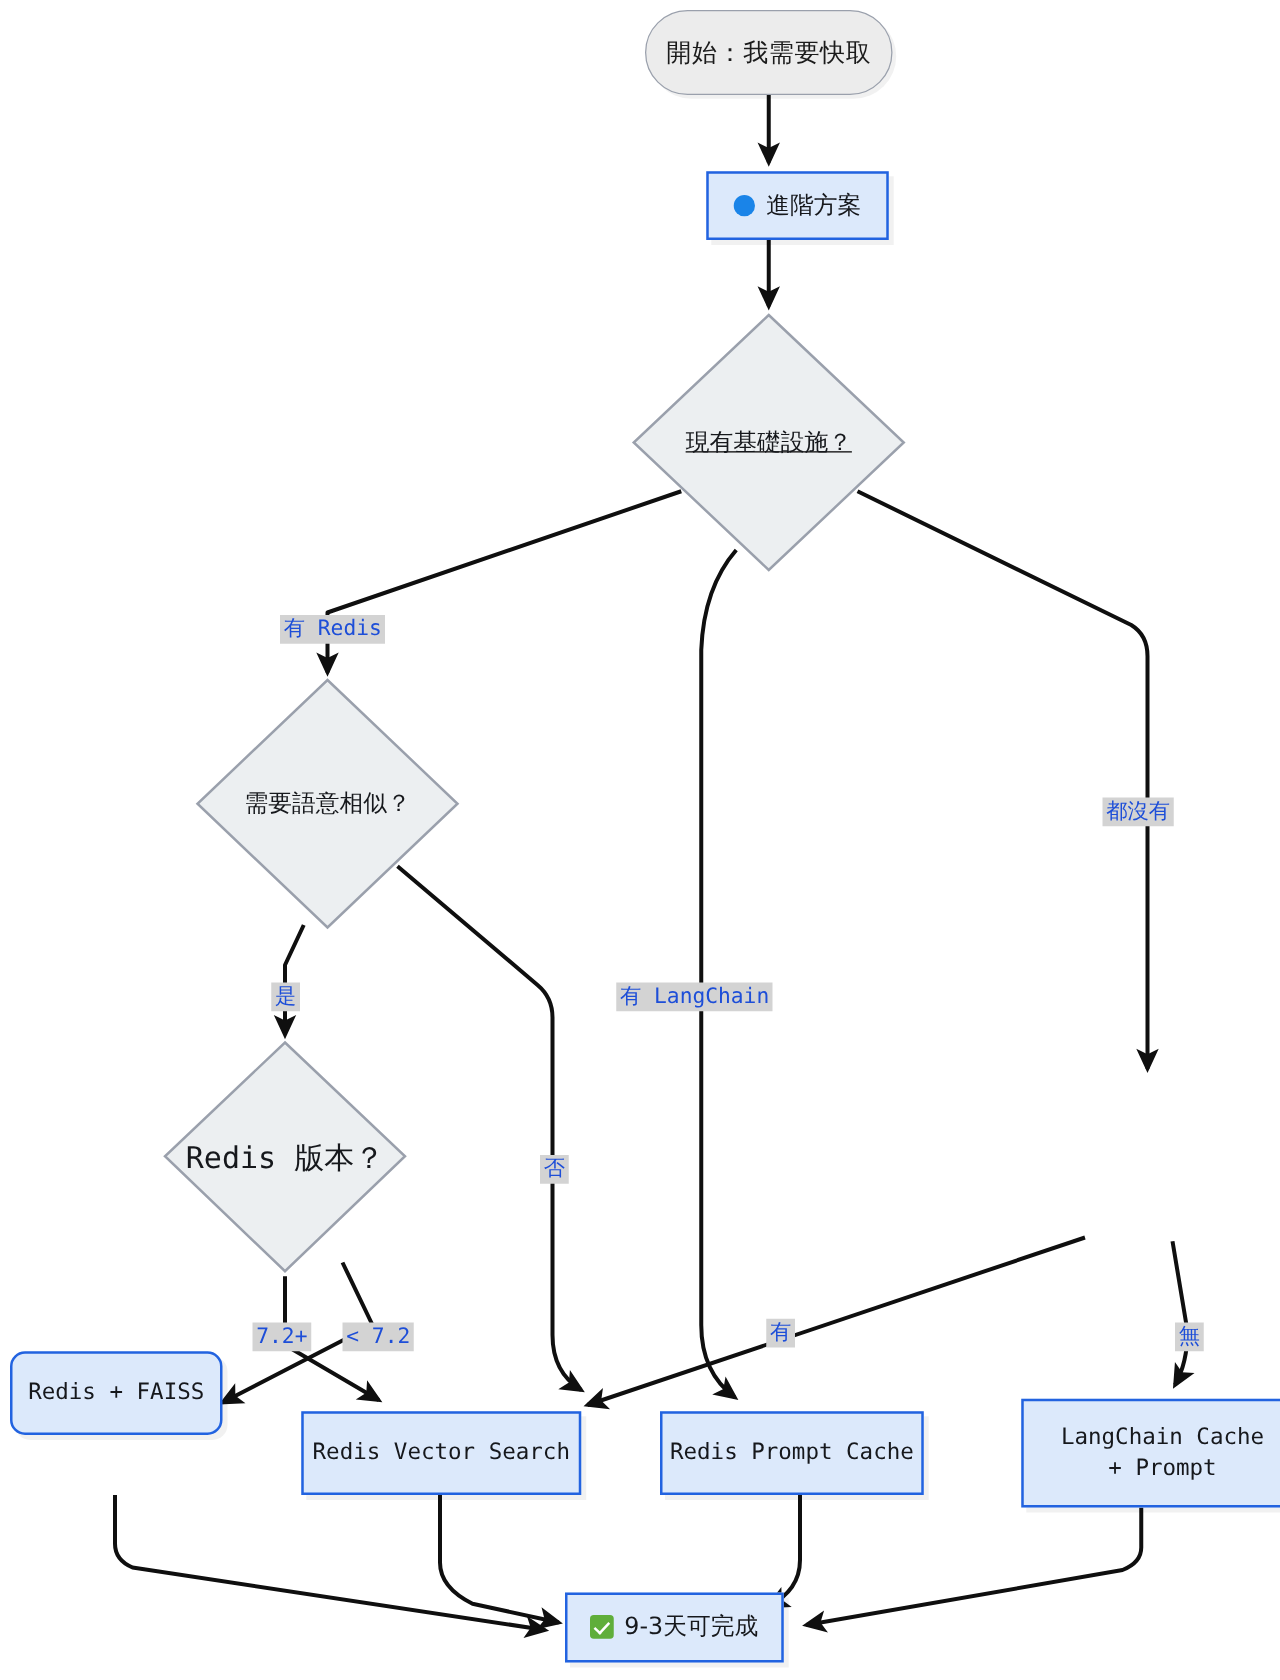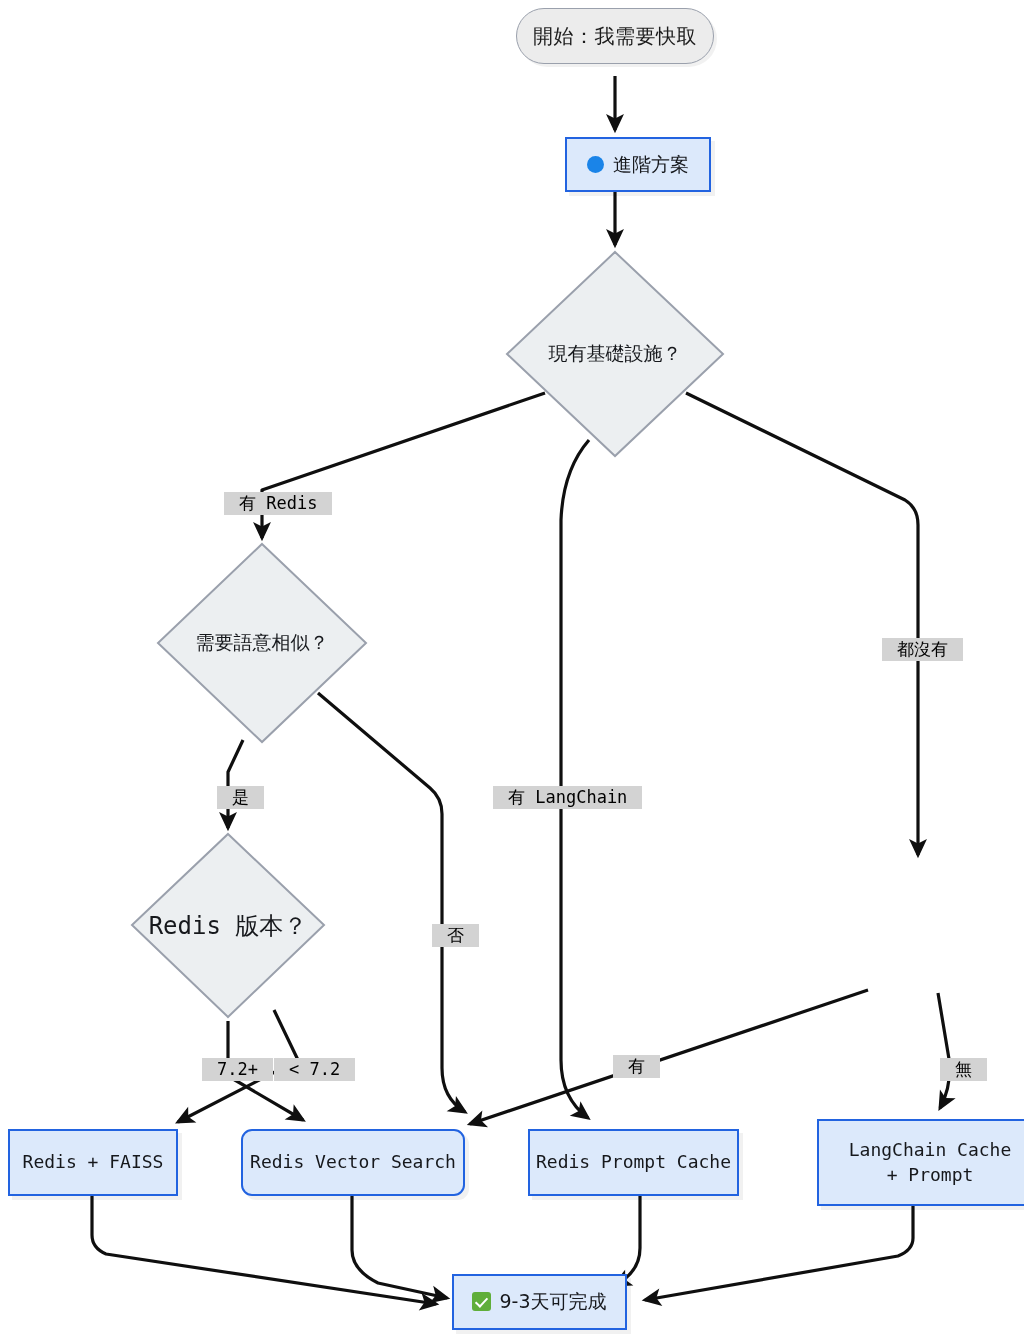--- a/index.html
+++ b/index.html
@@ -73,25 +73,25 @@
     white-space: nowrap;
   }
   .n-diamond .dlabel.mono {
     font-family: "DejaVu Sans Mono", "Liberation Mono", monospace;
     font-size: 24px;
   }
   
   .elabel {
     position: absolute;
     background: #d3d3d3;
-    color: #000000;
+    color: #1d4ed8;
     font-family: "DejaVu Sans Mono", "Liberation Mono", monospace;
     font-size: 17px;
     line-height: 1.25;
-    padding: 1px 15px;
+    padding: 1px 3px;
     white-space: nowrap;
     z-index: 8;
   }
   .dot-blue {
     display: inline-block;
     width: 17px;
     height: 17px;
     border-radius: 50%;
     background: #1a84e8;
     margin-right: 9px;
@@ -159,32 +159,32 @@
 
       <path d="M 938 993 L 950 1065 Q 950 1090 940 1108" marker-end="url(#ah)"></path>
 
       <path d="M 92 1196 L 92 1235 Q 92 1248 106 1254 L 436 1304" marker-end="url(#ah)"></path>
       <path d="M 352 1196 L 352 1250 Q 352 1270 378 1283 L 447 1298" marker-end="url(#ah)"></path>
       <path d="M 640 1196 L 640 1248 Q 640 1272 615 1285" marker-end="url(#ah)"></path>
       <path d="M 913 1206 L 913 1238 Q 913 1250 898 1256 L 645 1300" marker-end="url(#ah)"></path>
     </g>
   </svg>
 
-  <div class="node n-start" style="left:516px; top:8px; width:198px; height:56px;text-align:right;">
+  <div class="node n-start" style="left:516px; top:8px; width:198px; height:68px;text-align:right;">
     <span>開始：我需要快取</span>
   </div>
 
   <div class="node n-box" style="left:542px; top:137px; width:146px; height:55px;margin-left:23px;">
     <span class="inline-row">
       <span class="dot-blue"></span>
       <span>進階方案</span>
     </span>
   </div>
 
-  <div class="node n-diamond" style="left:500px; top:245px; width:230px; height:218px;">
+  <div class="node n-diamond" style="left:500px; top:245px; width:230px; height:218px;text-decoration:underline;">
     <svg class="dshape" viewBox="0 0 230 218" preserveAspectRatio="none">
       <polygon points="115,7 223,109 115,211 7,109" fill="#eceff1" stroke="#9aa0ac" stroke-width="2"></polygon>
     </svg>
     <span class="dlabel">現有基礎設施？</span>
   </div>
 
   <div class="node n-diamond" style="left:152px; top:538px; width:220px; height:210px;">
     <svg class="dshape" viewBox="0 0 220 210" preserveAspectRatio="none">
       <polygon points="110,6 214,105 110,204 6,105" fill="#eceff1" stroke="#9aa0ac" stroke-width="2"></polygon>
     </svg>
@@ -192,25 +192,25 @@
   </div>
 
   <div class="node n-diamond" style="left:126px; top:828px; width:204px; height:195px;">
     <svg class="dshape" viewBox="0 0 204 195" preserveAspectRatio="none">
       <polygon points="102,6 198,97 102,189 6,97" fill="#eceff1" stroke="#9aa0ac" stroke-width="2"></polygon>
     </svg>
     <span class="dlabel mono">Redis 版本？</span>
   </div>
 
 
-  <div class="node n-box mono" style="left:8px; top:1129px; width:170px; height:67px;">
+  <div class="node n-box mono" style="left:8px; top:1081px; width:170px; height:67px;border-radius:12px;">
     <span>Redis + FAISS</span>
   </div>
 
-  <div class="node n-box mono" style="left:241px; top:1129px; width:224px; height:67px;border-radius:11px;">
+  <div class="node n-box mono" style="left:241px; top:1129px; width:224px; height:67px;">
     <span>Redis Vector Search</span>
   </div>
 
   <div class="node n-box mono" style="left:528px; top:1129px; width:211px; height:67px;">
     <span>Redis Prompt Cache</span>
   </div>
 
   <div class="node n-box mono" style="left:817px; top:1119px; width:226px; height:87px; flex-direction:column;align-items:center;">
     <span>LangChain Cache</span>
     <span>+ Prompt</span>

